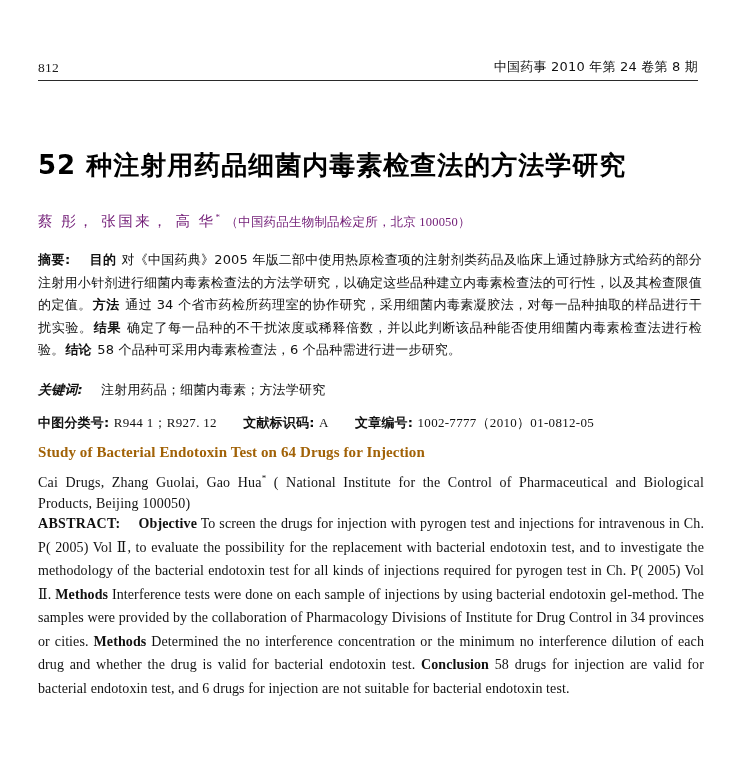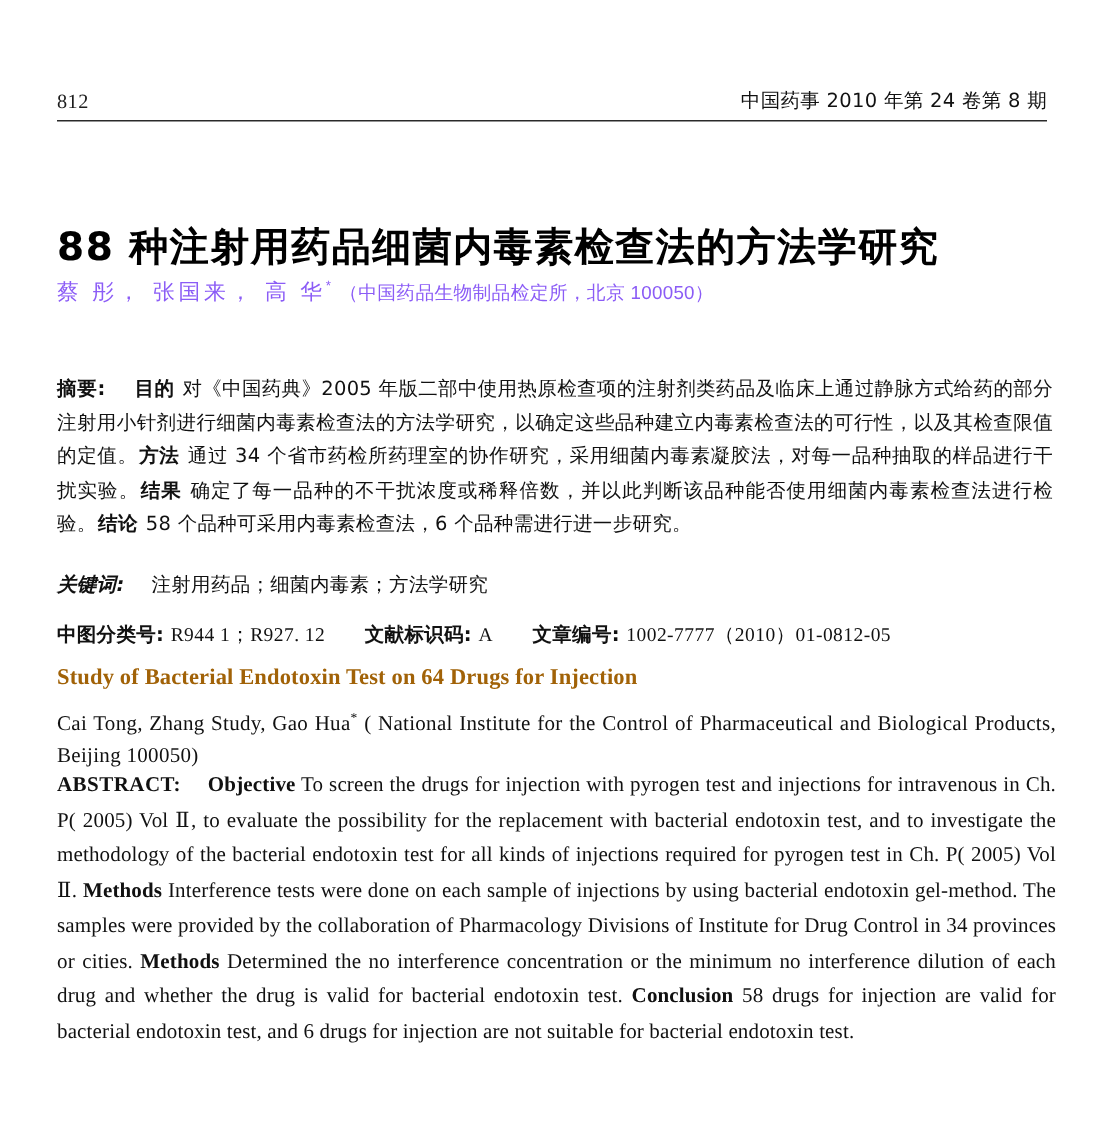--- a/index.html
+++ b/index.html
@@ -65,25 +65,25 @@
     font-weight: bold;
     font-size: 26px;
     letter-spacing: 1px;
     line-height: 1.25;
     color: #000;
   }
   .cn-authors {
     position: absolute;
     left: 38px;
     right: 38px;
-    top: 185px;
-    font-family: Liberation Sans, sans-serif;
+    top: 212px;
+    font-family: Liberation Serif, serif;
     font-size: 14.5px;
     letter-spacing: .5px;
-    color: #8b5cf6;
+    color: #701a75;
     white-space: nowrap;
   }
   .cn-authors .names { letter-spacing: 2.5px; }
   .cn-authors .sup {
     font-size: 9px;
     vertical-align: super;
   }
   .cn-authors .affil {
     font-size: 12.5px;
     letter-spacing: .2px;
@@ -201,21 +201,21 @@
 <body>
 
 <div class="page">
 
   <div class="running-head">
     <span class="folio">812</span>
     <span class="journal">中国药事 2010 年第 24 卷第 8 期</span>
   </div>
   <div class="head-rule"></div>
 
-  <h1 class="cn-title">88 种注射用药品细菌内毒素检查法的方法学研究</h1>
+  <h1 class="cn-title">52 种注射用药品细菌内毒素检查法的方法学研究</h1>
 
   <div class="cn-authors">
     <span class="names">蔡  彤，  张国来，  高  华</span><span class="sup">*</span><span class="affil">（中国药品生物制品检定所，北京  100050）</span>
   </div>
 
   <div class="cn-abstract">
     <span class="lbl">摘要:</span><span class="gap"></span><span class="sec">目的</span>
     <span>对《中国药典》2005 年版二部中使用热原检查项的注射剂类药品及临床上通过静脉方式给药的部分注射用小针剂进行细菌内毒素检查法的方法学研究，以确定这些品种建立内毒素检查法的可行性，以及其检查限值的定值。</span><span class="sec">方法</span>
     <span>通过 34 个省市药检所药理室的协作研究，采用细菌内毒素凝胶法，对每一品种抽取的样品进行干扰实验。</span><span class="sec">结果</span>
     <span>确定了每一品种的不干扰浓度或稀释倍数，并以此判断该品种能否使用细菌内毒素检查法进行检验。</span><span class="sec">结论</span>
@@ -237,21 +237,21 @@
     </span>
     <span class="seg">
       <span class="lbl">文章编号:</span>
       <span class="val">1002-7777（2010）01-0812-05</span>
     </span>
   </div>
 
   <div class="en-title">Study of Bacterial Endotoxin Test on 64 Drugs for Injection</div>
 
   <div class="en-authors">
-    <span>Cai Tong, Zhang Study, Gao Hua</span><span class="sup">*</span>
+    <span>Cai Drugs, Zhang Guolai, Gao Hua</span><span class="sup">*</span>
     <span>( National Institute for the Control of Pharmaceutical and Biological Products, Beijing 100050)</span>
   </div>
 
   <div class="en-abstract">
     <span class="lbl">ABSTRACT:</span><span class="gap"></span><span class="sec">Objective</span>
     <span>To screen the drugs for injection with pyrogen test and injections for intravenous in Ch. P( 2005) Vol Ⅱ, to evaluate the possibility for the replacement with bacterial endotoxin test, and to investigate the methodology of the bacterial endotoxin test for all kinds of injections required for pyrogen test in Ch. P( 2005) Vol Ⅱ.</span>
     <span class="sec">Methods</span>
     <span>Interference tests were done on each sample of injections by using bacterial endotoxin gel-method. The samples were provided by the collaboration of Pharmacology Divisions of Institute for Drug Control in 34 provinces or cities.</span>
     <span class="sec">Methods</span>
     <span>Determined the no interference concentration or the minimum no interference dilution of each drug and whether the drug is valid for bacterial endotoxin test.</span>

